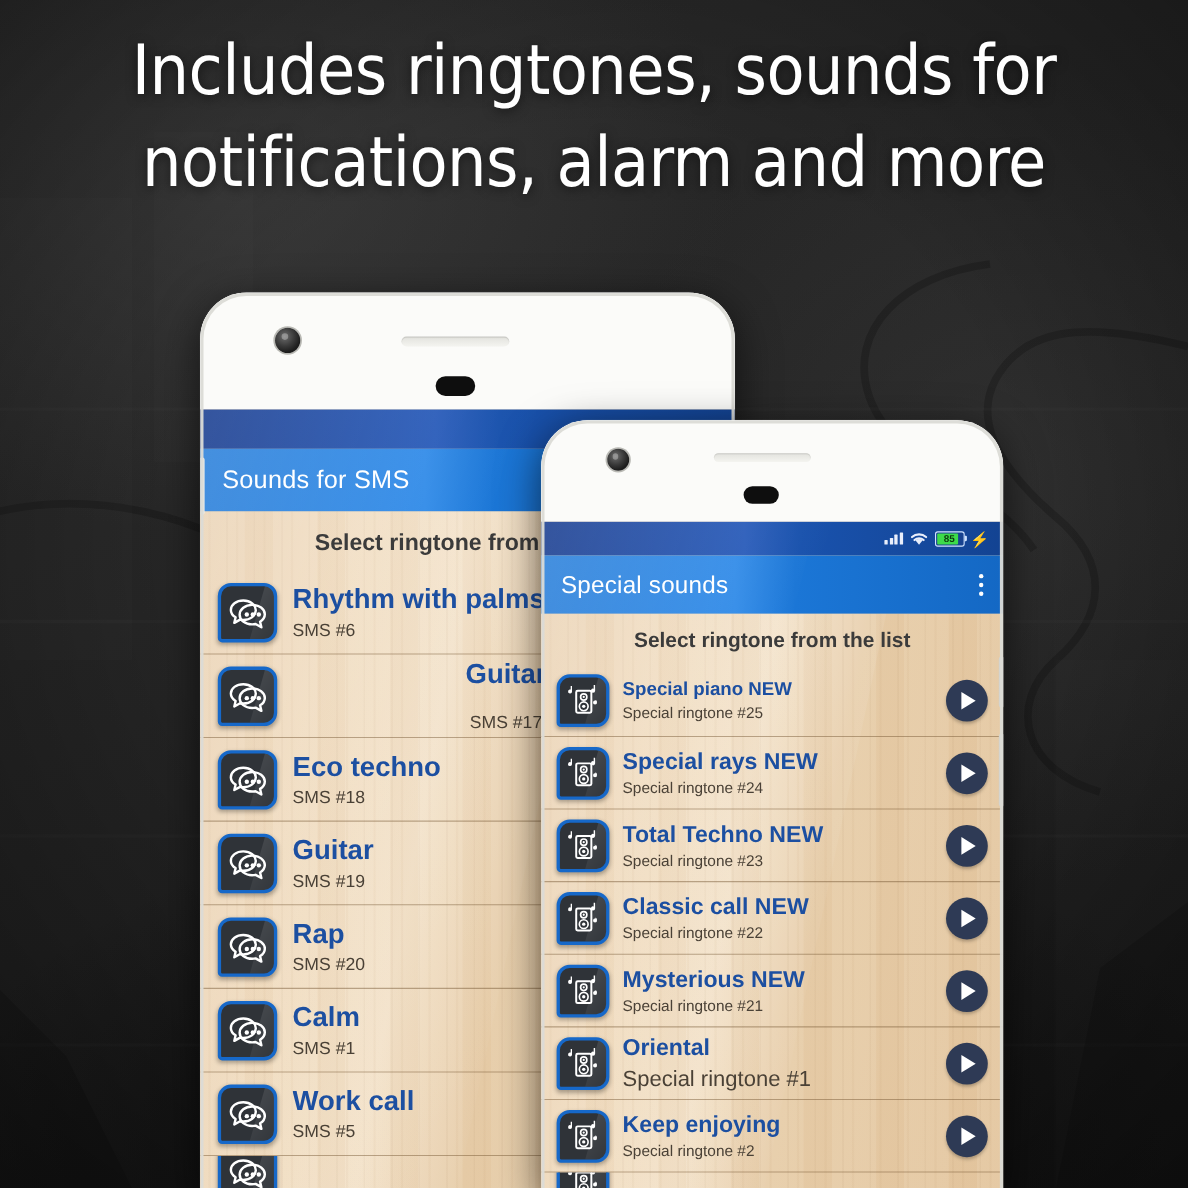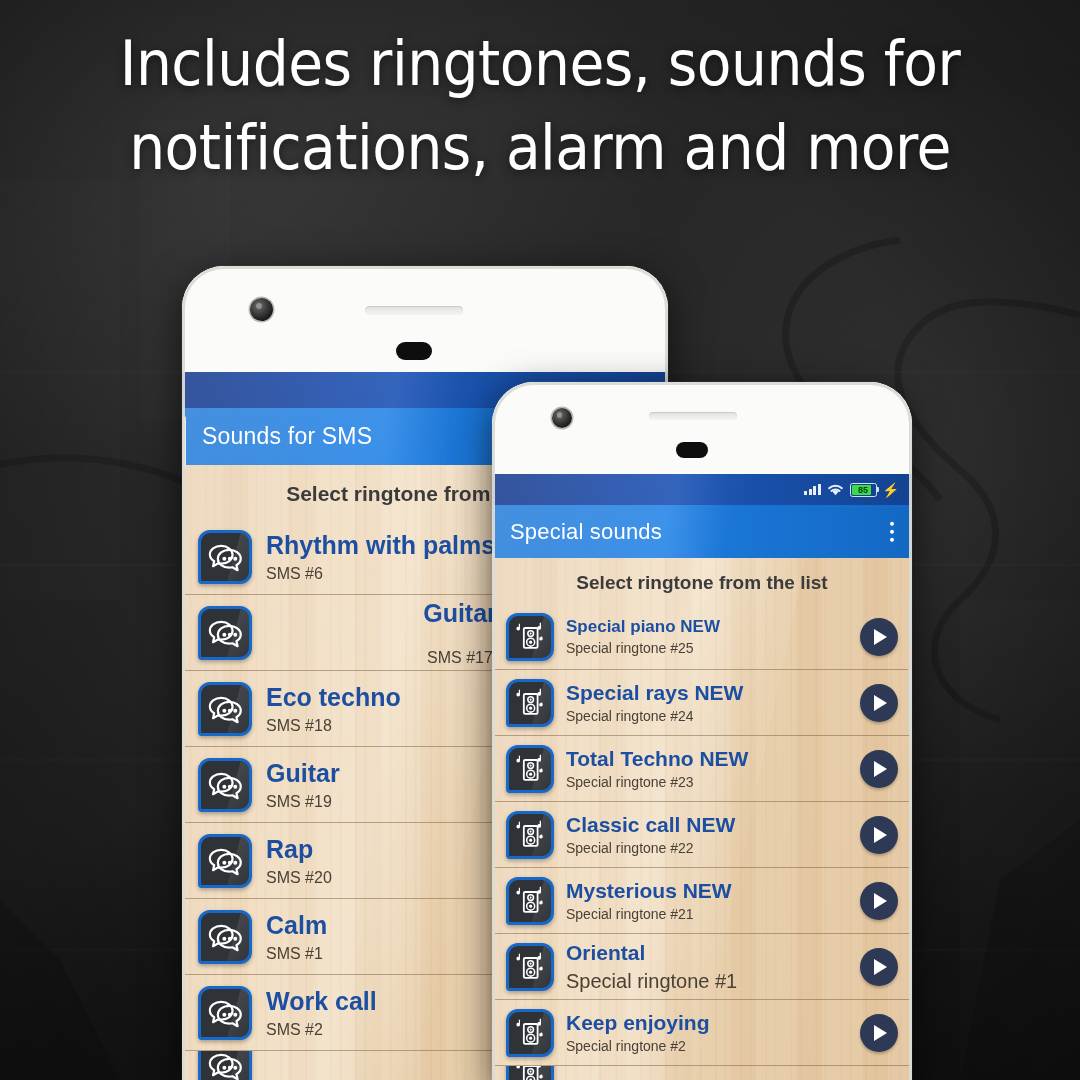--- a/index.html
+++ b/index.html
@@ -468,21 +468,21 @@
                   </g>
                   <g fill="#ffffff">
                     <circle cx="19.4" cy="21.6" r="1.9"></circle>
                     <circle cx="24.6" cy="21.6" r="1.9"></circle>
                     <circle cx="29.8" cy="21.6" r="1.9"></circle>
                   </g>
                 </svg>
               </div>
               <div class="row-texts">
                 <div class="row-title" style="font-size: 25px;">Work call</div>
-                <div class="row-sub" style="font-size: 16px; margin-top: 5px;">SMS #2</div>
+                <div class="row-sub" style="font-size: 16px; margin-top: 5px;">SMS #5</div>
               </div>
             </div>
             <div class="row partial" style="height: 30px; padding: 0px 14px 0px 16px; gap: 14px; overflow: hidden;">
               <div class="ico" style="width: 54px; height: 54px; flex: 0 0 auto;">
                 <svg width="42" height="42" viewBox="0 0 40 40">
                   <g fill="none" stroke="#ffffff" stroke-width="2.1" stroke-linejoin="round">
                     <path d="M16.4 9.5 C10.3 9.5 5.6 13.1 5.6 17.6 C5.6 20.2 7.2 22.5 9.7 24.0 L8.6 28.8 L13.6 26.0 C14.5 26.2 15.4 26.3 16.4 26.3 C22.5 26.3 27.2 22.6 27.2 17.9 C27.2 13.2 22.5 9.5 16.4 9.5 Z"></path>
                   </g>
                   <g fill="none" stroke="#ffffff" stroke-width="2.1" stroke-linejoin="round">
                     <path d="M24.0 13.2 C30.1 13.2 35.0 16.8 35.0 21.4 C35.0 24.0 33.4 26.3 30.9 27.8 L32.0 32.6 L27.0 29.8 C26.1 30.0 25.1 30.1 24.0 30.1 C18.0 30.1 13.2 26.4 13.2 21.7 C13.2 17.0 18.0 13.2 24.0 13.2 Z"></path>

